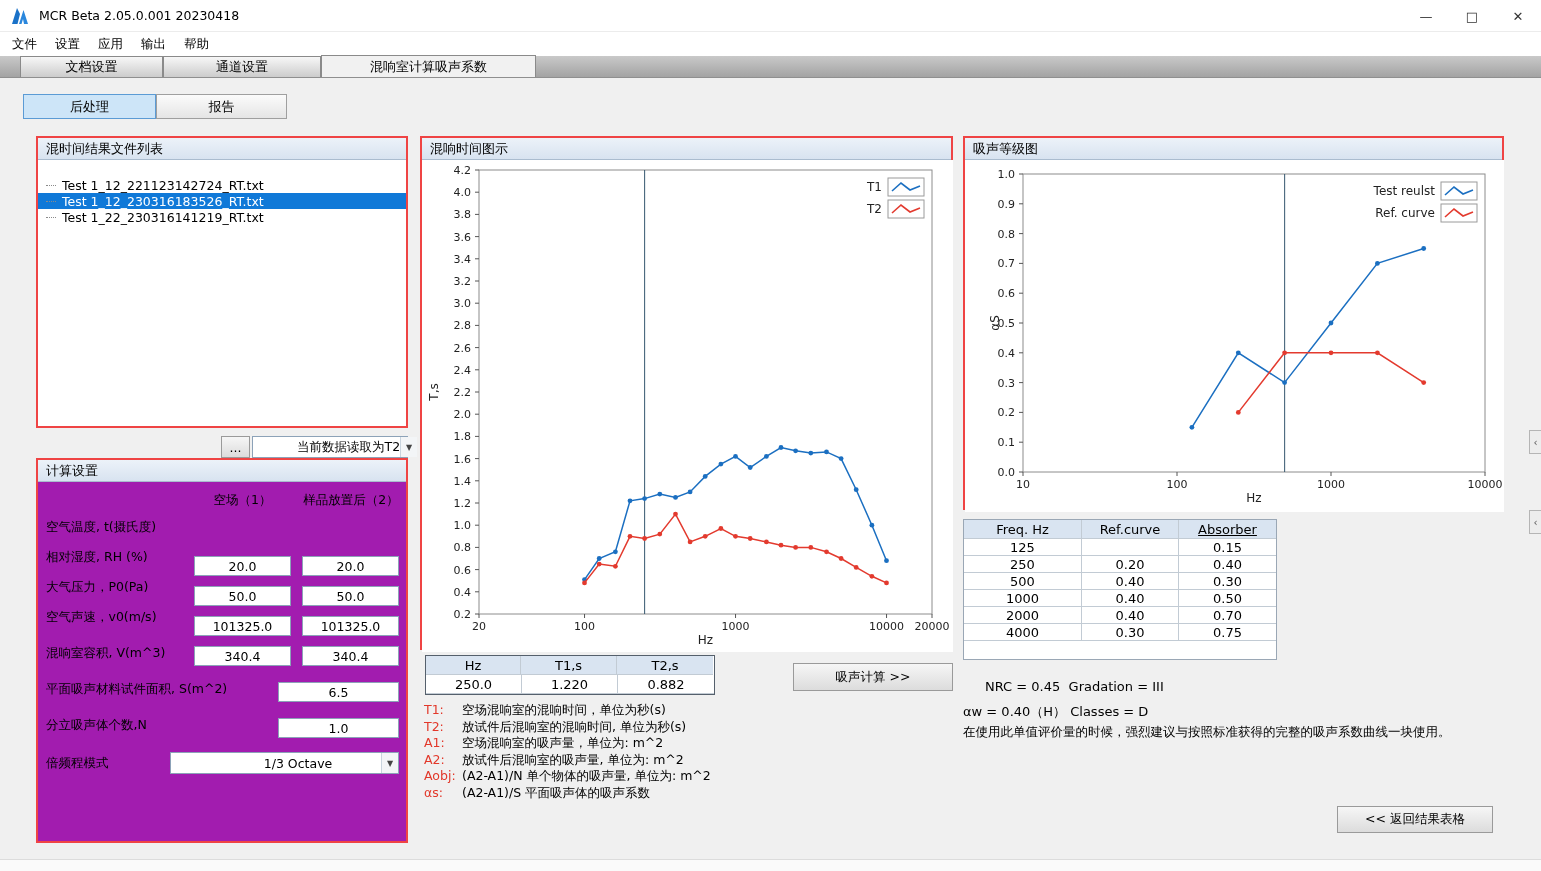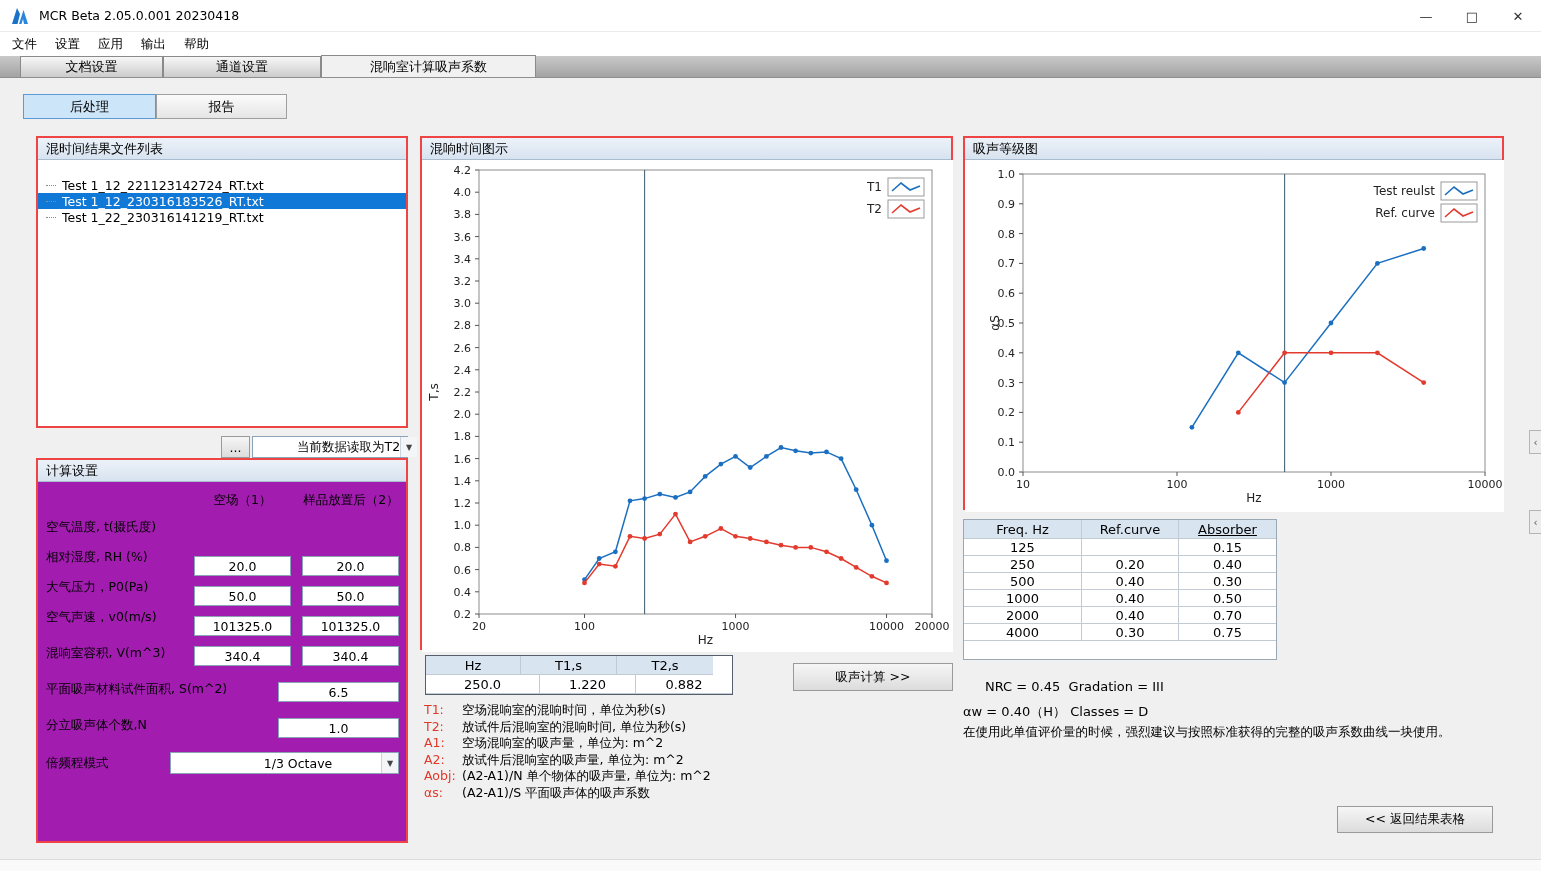--- a/index.html
+++ b/index.html
@@ -291,21 +291,21 @@
     </svg>
 </div>
 
 <div id="rt-table" class="abs" style="left:425px;top:655px;">
     <div class="trow thead">
       <div class="tcell" style="width: 95px;">Hz</div>
       <div class="tcell" style="width: 96px;">T1,s</div>
       <div class="tcell" style="width: 96px;">T2,s</div>
     </div>
     <div class="trow">
-      <div class="tcell" style="width: 114px;">250.0</div>
+      <div class="tcell" style="width: 96px;">250.0</div>
       <div class="tcell" style="width: 96px;">1.220</div>
       <div class="tcell" style="width: 96px;">0.882</div>
     </div>
   </div>
 
 <div id="notes" class="abs" style="left:424px;top:702px;">
     <div class="note-line">
       <span class="note-key">T1:</span>
       <span>空场混响室的混响时间，单位为秒(s)</span>
     </div>

